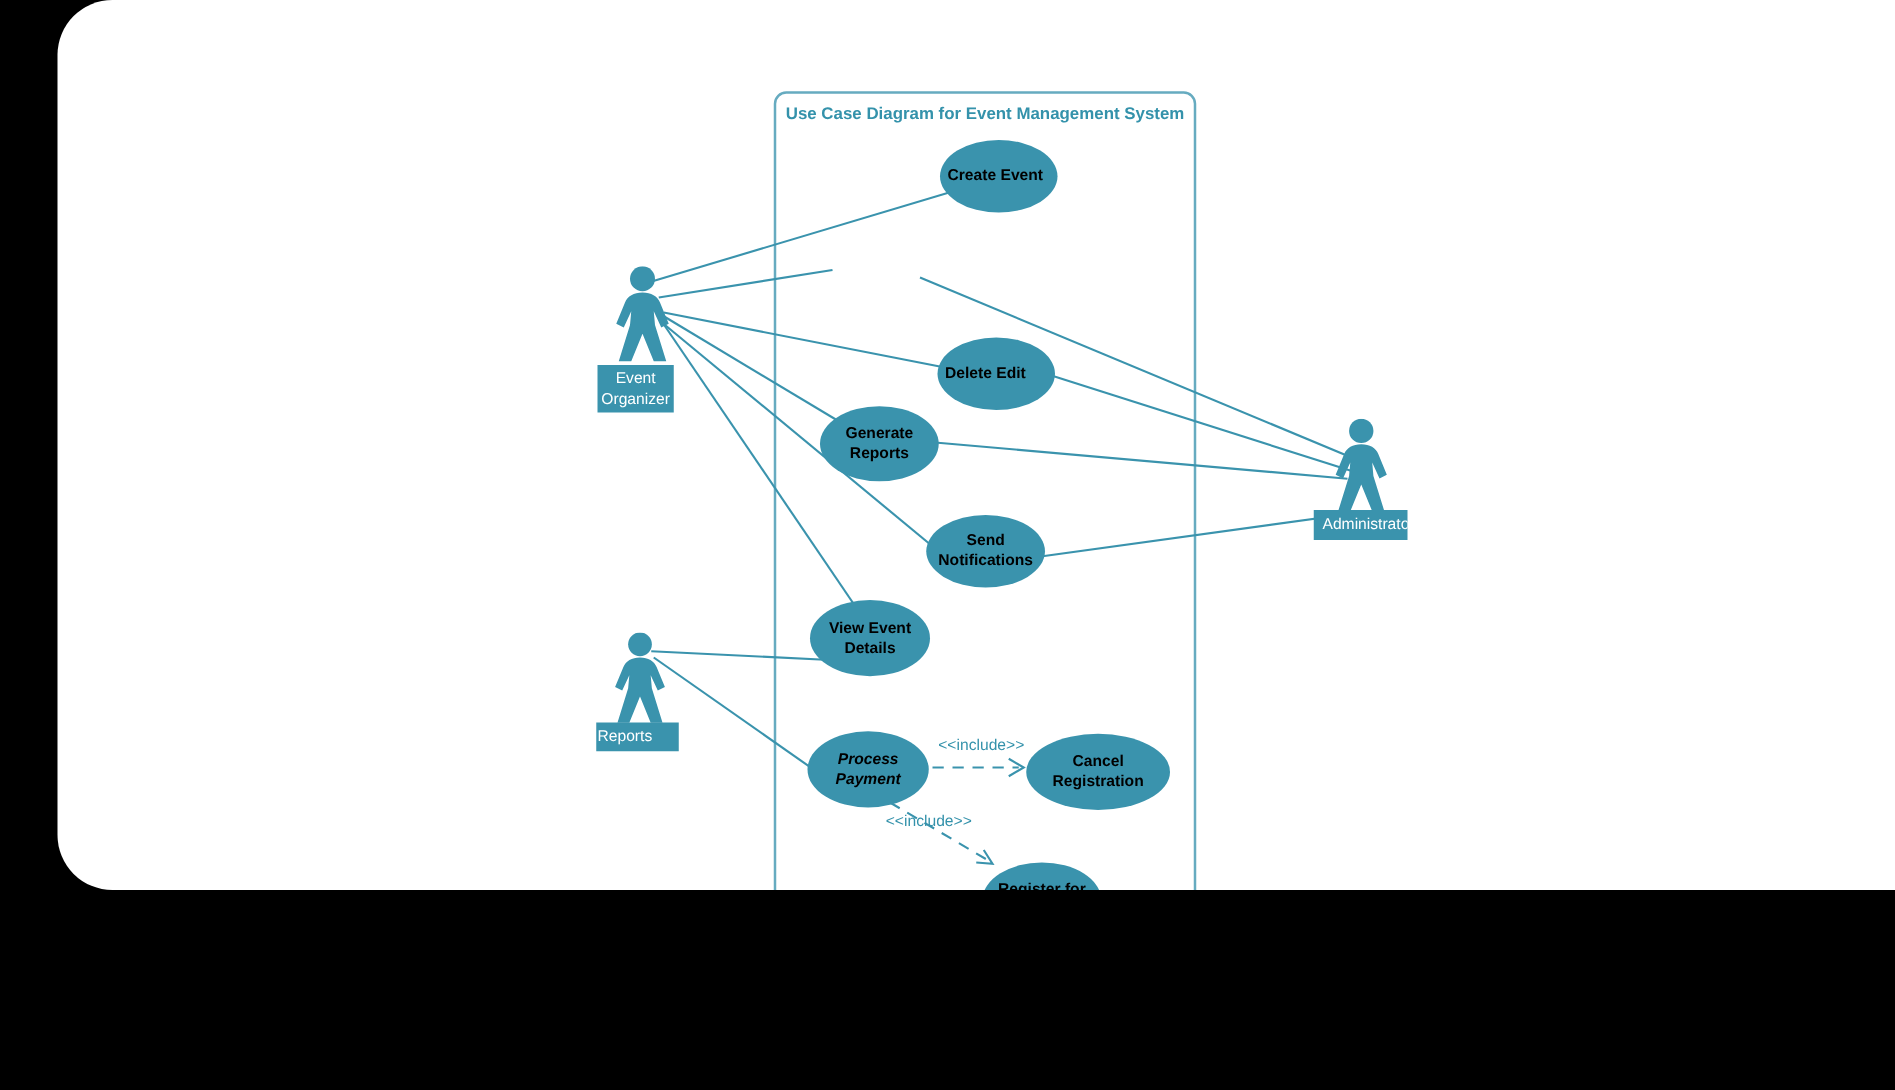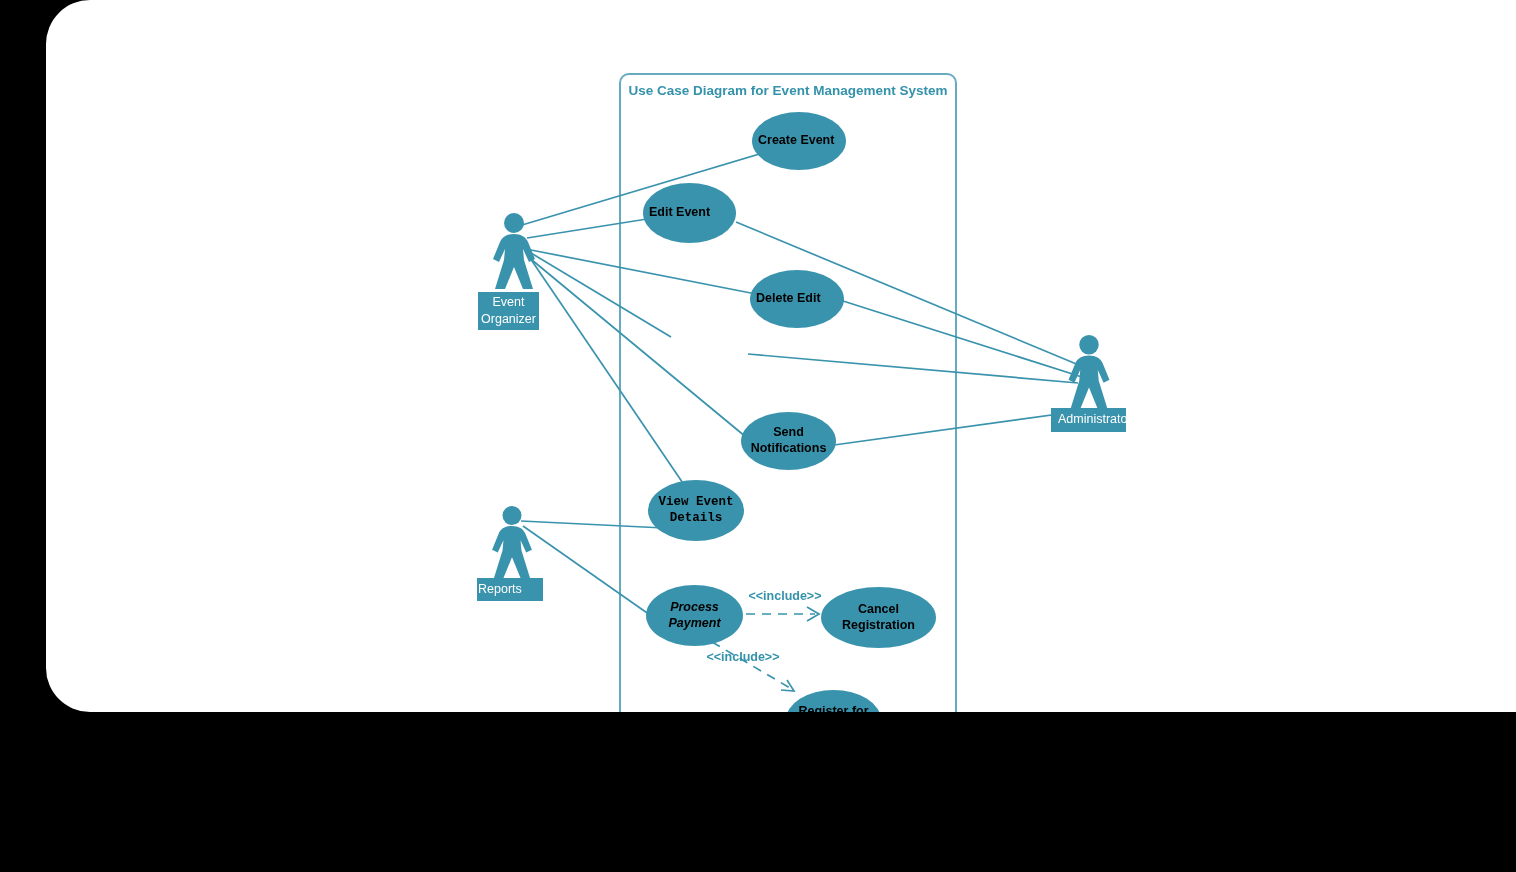--- a/index.html
+++ b/index.html
@@ -59,21 +59,21 @@
     text-align:center;
     overflow:hidden;
     box-sizing:border-box;
     z-index:4;
   }
   .actor-label.clip-right{justify-content:flex-start;text-align:left;white-space:nowrap;padding-left:7px;}
   .actor-label.clip-left{justify-content:flex-start;text-align:left;white-space:nowrap;padding-left:1px;}
   .include-label{
     position:absolute;
     color:#3492ab;
-    font-size:12.5px;font-weight:bold;
+    font-size:12.5px;font-weight:normal;
     text-align:center;
     z-index:4;
   }
 </style>
 </head>
 <body>
 
 <div class="canvas">
 
   <div class="boundary"></div>
@@ -99,30 +99,30 @@
     <line x1="700" y1="614" x2="769" y2="614" stroke-dasharray="9 7"></line>
     <polyline points="761,607 773,614 761,621"></polyline>
 
     <line x1="666" y1="642" x2="744" y2="688" stroke-dasharray="9 7"></line>
     <polyline points="741,680 748,691 735,690"></polyline>
   </svg>
 
   <div class="usecase" style="left:706px;top:112px;width:94px;height:58px;">
     <span>Create Event</span>
   </div>
-  <div class="usecase" style="left:597px;top:183px;width:93px;height:60px;">
-    <span>Edit Event</span>
-  </div>
   <div class="usecase" style="left:704px;top:270px;width:94px;height:58px;">
     <span>Delete Edit</span>
+  </div>
+  <div class="usecase" style="left:610px;top:325px;width:95px;height:60px;">
+    <span>Generate Reports</span>
   </div>
   <div class="usecase" style="left:695px;top:412px;width:95px;height:58px;">
     <span>Send Notifications</span>
   </div>
-  <div class="usecase" style="left:602px;top:480px;width:96px;height:61px;font-family:Liberation Mono, monospace;">
+  <div class="usecase" style="left:602px;top:480px;width:96px;height:61px;">
     <span>View Event Details</span>
   </div>
   <div class="usecase" style="left:600px;top:585px;width:97px;height:61px;font-style:italic;">
     <span>Process Payment</span>
   </div>
   <div class="usecase" style="left:775px;top:587px;width:115px;height:61px;">
     <span>Cancel Registration</span>
   </div>
   <div class="usecase" style="left:740px;top:690px;width:95px;height:60px;">
     <span>Register for Event</span>

